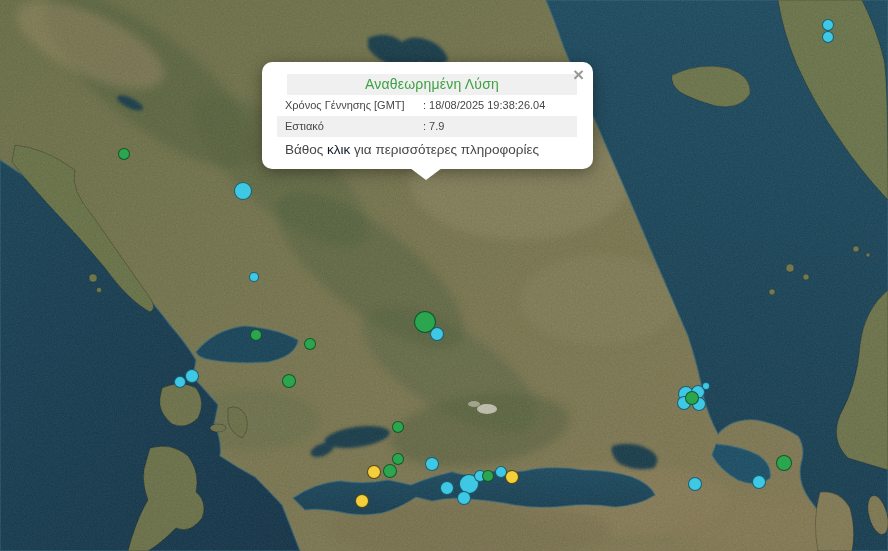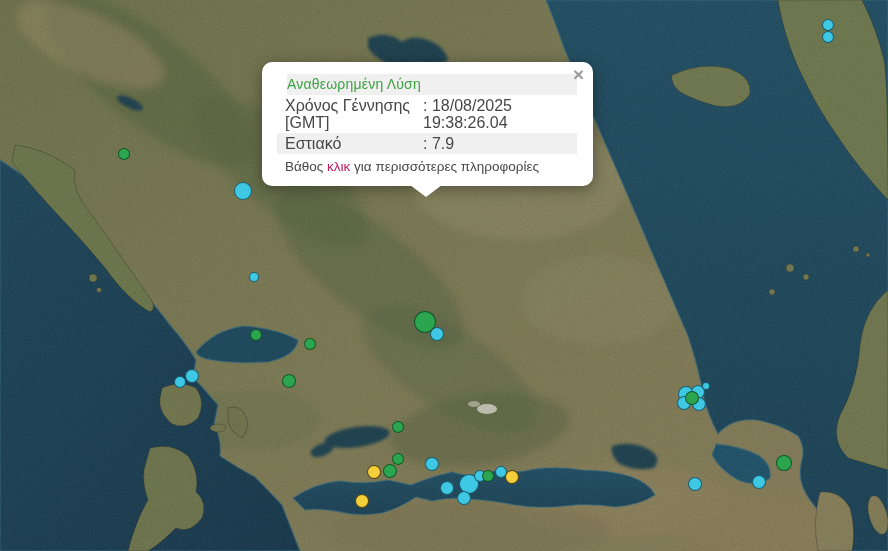--- a/index.html
+++ b/index.html
@@ -25,25 +25,25 @@
     position:absolute;bottom:-11px;left:148px;width:0;height:0;
     border-left:16px solid transparent;border-right:16px solid transparent;
     border-top:12px solid #fff;
   }
   .popup .close{
     position:absolute;top:3px;right:9px;font-size:19px;line-height:1;
     color:#9a9a9a;cursor:pointer;font-weight:bold;
   }
   .popup-inner{margin:12px 16px 10px 15px;}
   .popup-title{
-    background:#f0f0f0;text-align:left;font-size:14px;
+    background:#f0f0f0;text-align:center;font-size:14px;
     padding:2px 0 3px;letter-spacing:0.2px;margin-left:10px;
   }
   .popup table{
-    border-collapse:collapse;width:100%;font-size:16px;table-layout:fixed;
+    border-collapse:collapse;width:100%;font-size:11px;table-layout:fixed;
   }
   .popup td{padding:2px 4px 2px 8px;line-height:17px;vertical-align:middle;}
   .popup td.lbl{width:126px;padding-left:8px;}
   .popup tbody tr:nth-child(even) td{background:#f0f0f0;}
   .popup-footer{padding:5px 2px 2px 8px;font-size:13.5px;}
   .popup-footer a{text-decoration:none;cursor:pointer;}
 </style>
 </head>
 <body>
 
@@ -193,19 +193,19 @@
               <td class="lbl">Χρόνος Γέννησης [GMT]</td>
               <td>: 18/08/2025 19:38:26.04</td>
             </tr>
             <tr>
               <td class="lbl">Εστιακό</td>
               <td>: 7.9</td>
             </tr>
           </tbody>
       </table>
       <div class="popup-footer">
-        <span>Βάθος </span><a id="click-link" style="color: #be185d;">κλικ</a><span> για περισσότερες πληροφορίες</span>
+        <span>Βάθος </span><a id="click-link" style="color: #0f172a;">κλικ</a><span> για περισσότερες πληροφορίες</span>
       </div>
     </div>
     <div class="pointer"></div>
   </div>
 
 </div>
 
 </body></html>

